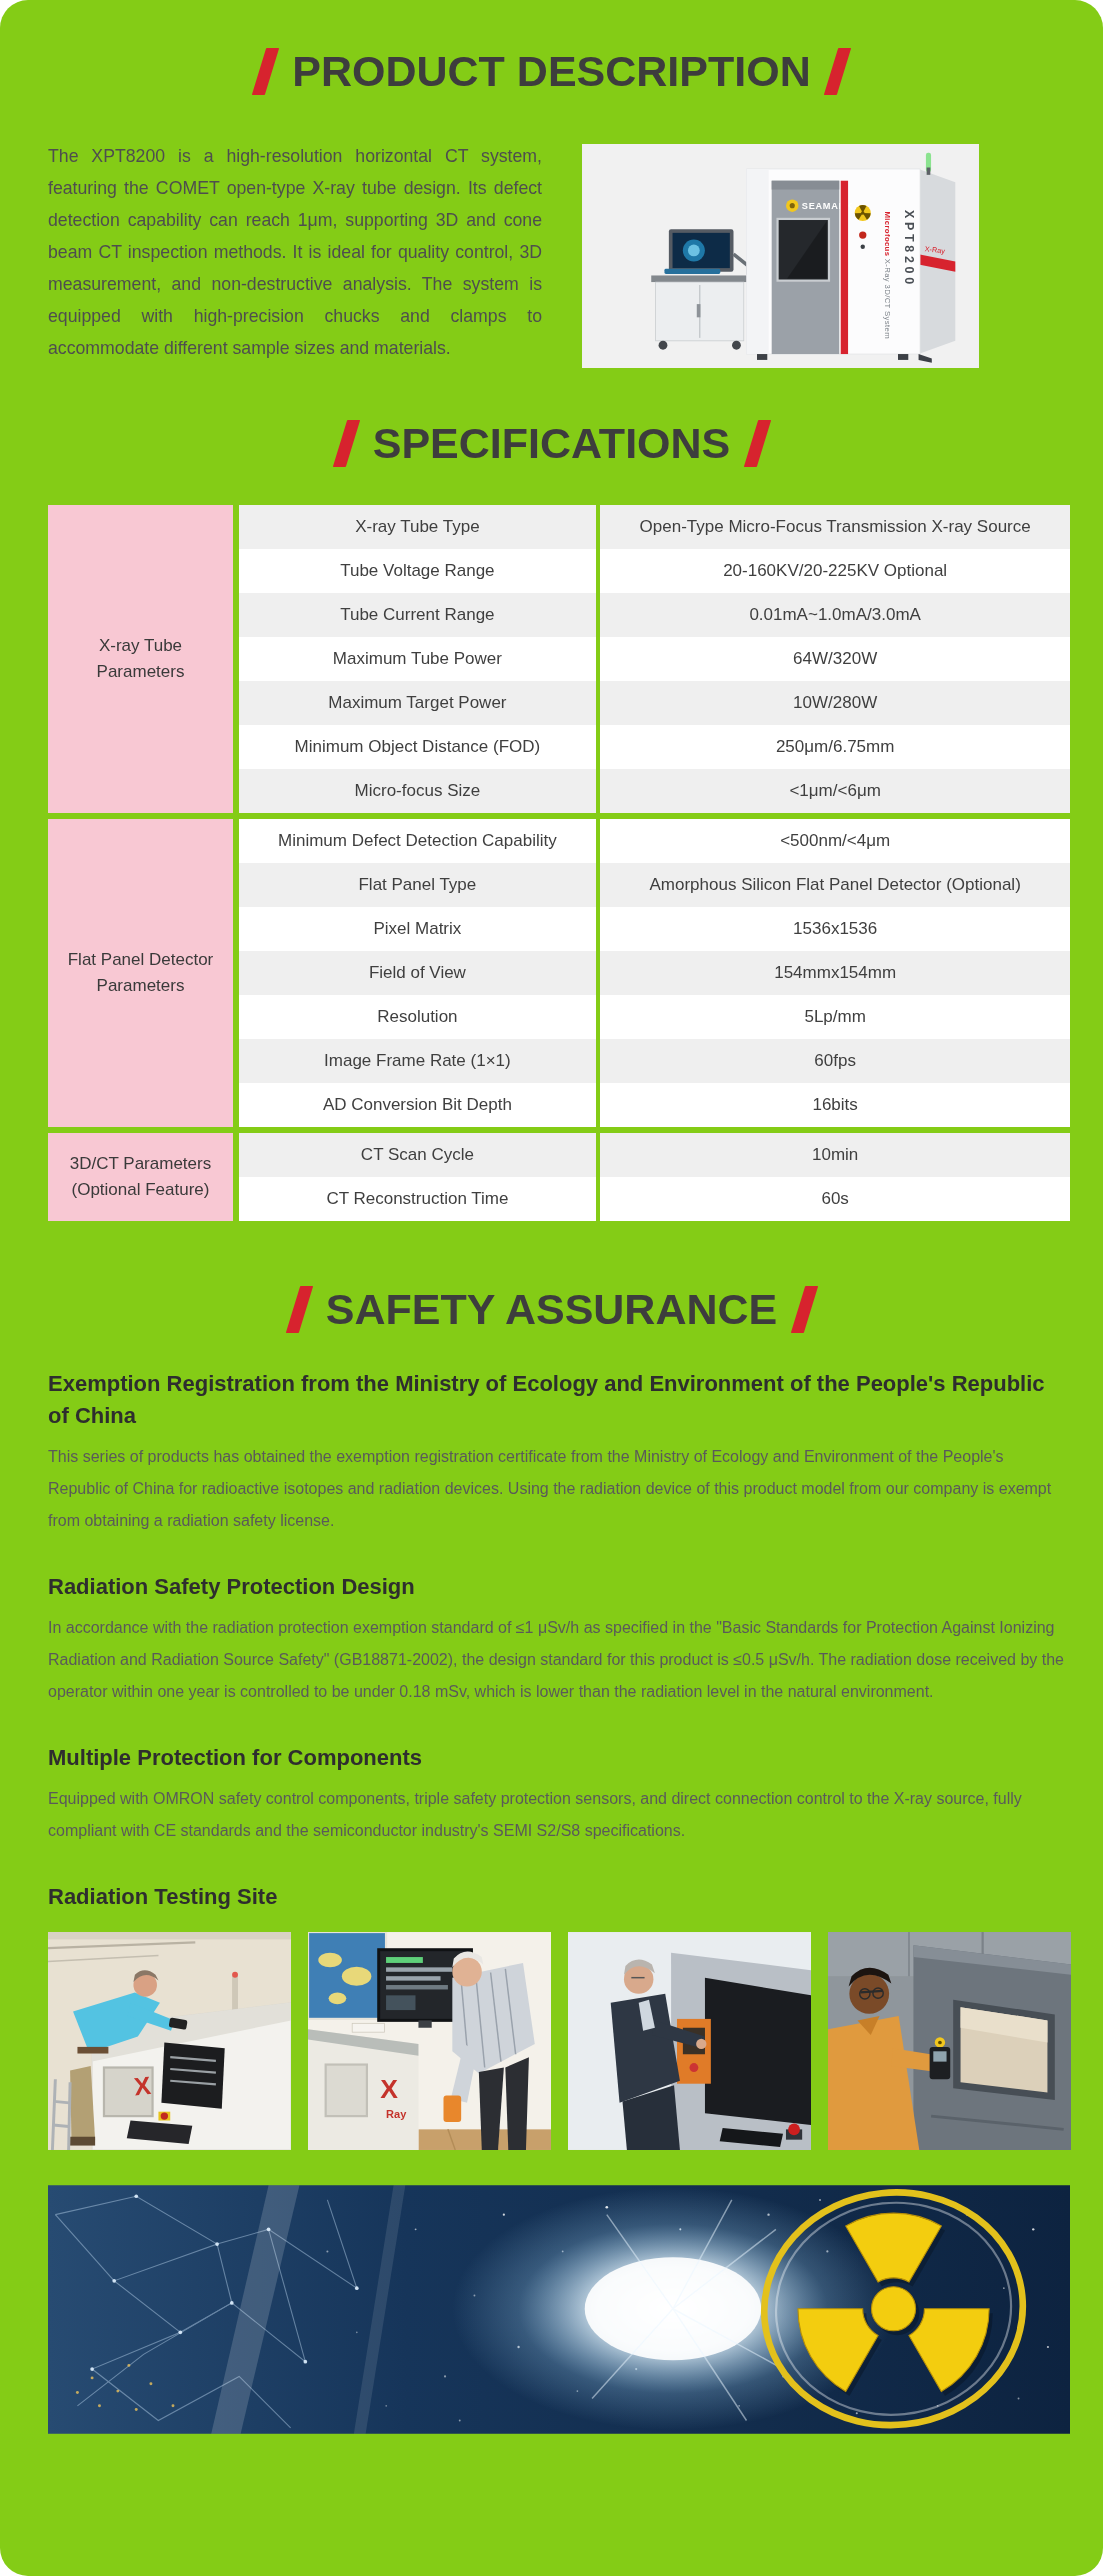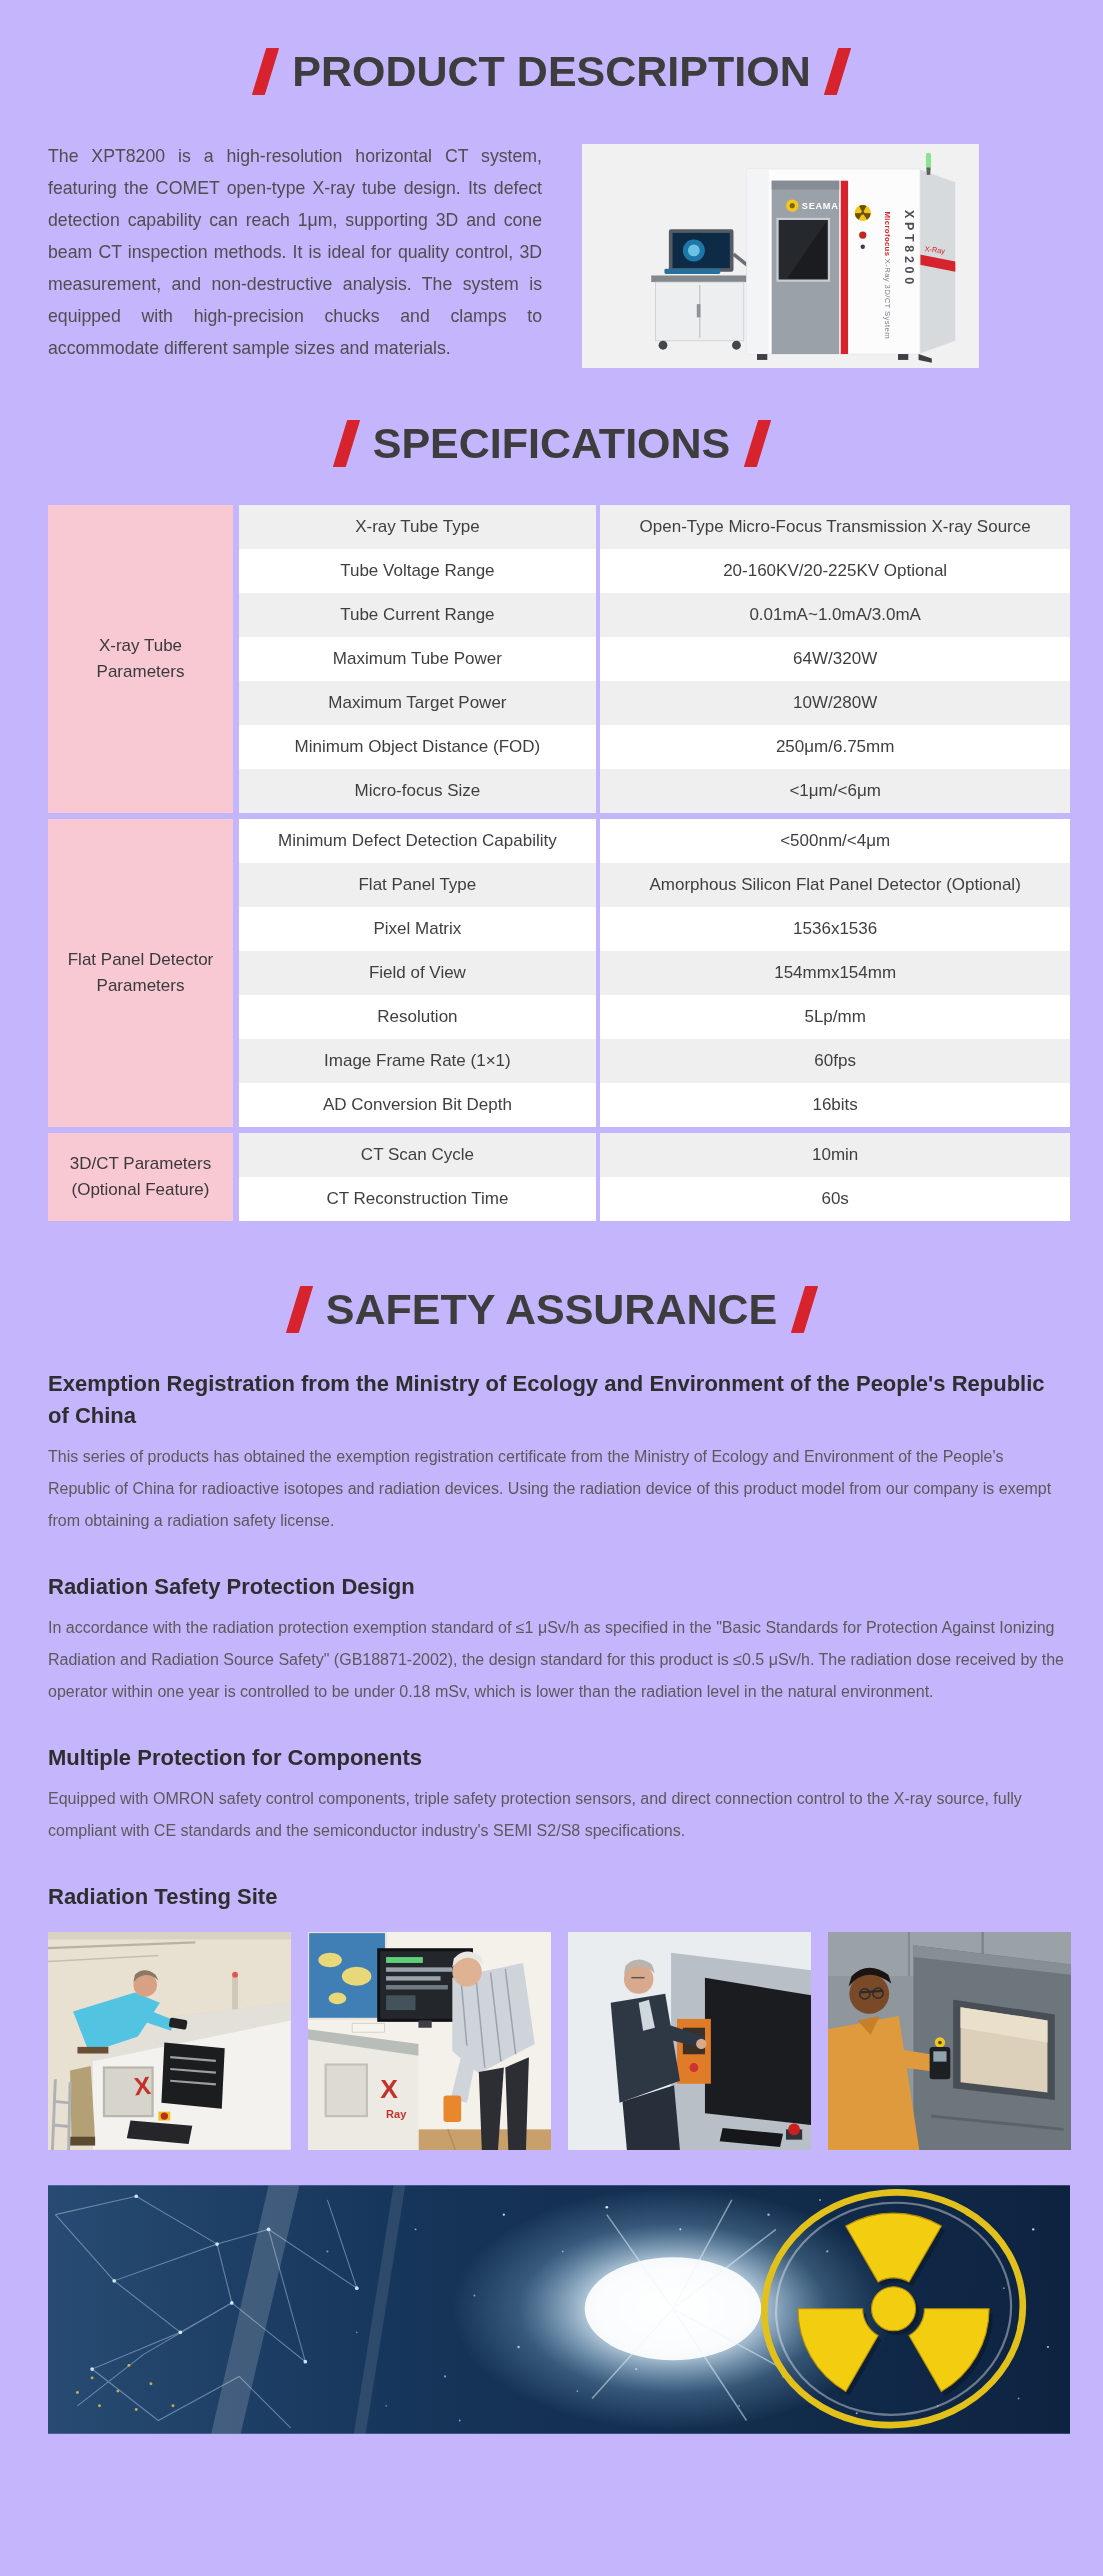--- a/index.html
+++ b/index.html
@@ -1,17 +1,17 @@
 <!DOCTYPE html>
 <html style="font-size:11.8px"><head>
 <meta charset="utf-8">
 <style>
   html,body{margin:0;padding:0;background:#ffffff;}
-  .page{position:relative;width:1103px;height:2576px;overflow:hidden;background:#c4b5fd;
-        font-family:"Liberation Sans",sans-serif;}
+  .page{position:relative;width:1103px;height:2576px;overflow:hidden;background:#84cc16;
+        font-family:"Liberation Sans",sans-serif;border-radius:28px;}
   
   .sec-head{display:flex;align-items:center;justify-content:center;gap:20.6px;}
   .slash{width:12.5px;height:47px;background:#d7232e;transform:skewX(-17deg);border-radius:0.7px;}
   .sec-title{margin:0;font-size:43px;font-weight:bold;color:#3d3d3d;letter-spacing:0px;white-space:nowrap;}
   .pd-head{padding-top:47px;}
   .spec-head{margin-top:51px;}
   .safety-head{margin-top:64px;}
   
   .desc-row{display:flex;margin:44px 33px 0 48px;}
   .desc-text{width:494px;font-size:17.7px;line-height:32px;color:#4e4e4e;text-align:justify;margin:0;}

